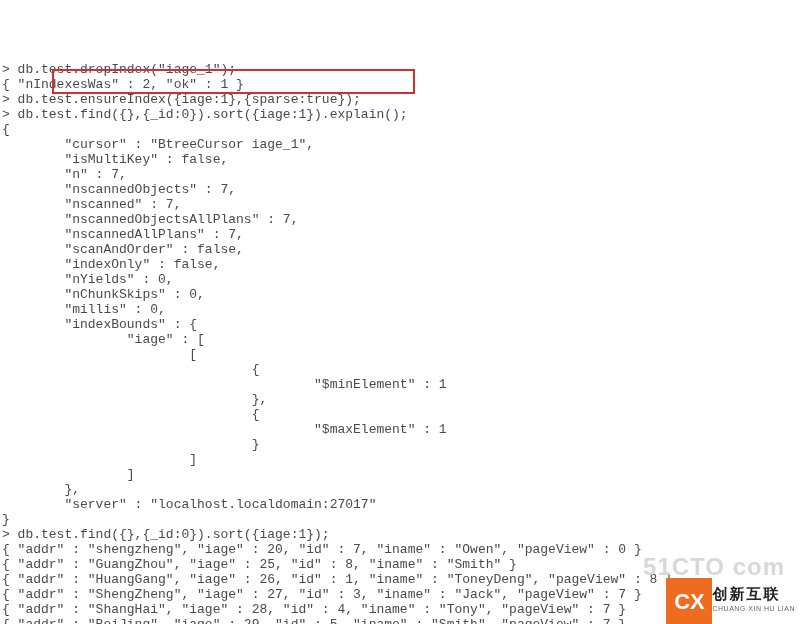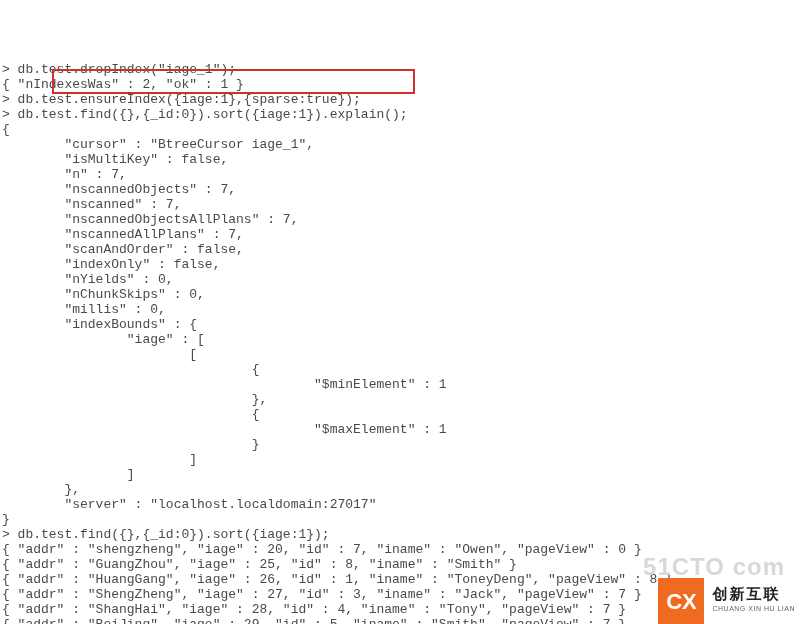--- a/index.html
+++ b/index.html
@@ -56,21 +56,20 @@
       font-size: 22px;
       font-family: Arial, sans-serif;
     }
     .footer-logo .logo-right {
       height: 46px;
       background: #fff;
       display: flex;
       flex-direction: column;
       align-items: flex-start;
       justify-content: center;
-      padding-left: 8px;
       padding-right: 10px;
     }
     .footer-logo .logo-right .zh {
       font-size: 15px;
       font-weight: bold;
       color: #222;
       font-family: "SimHei", Arial, sans-serif;
       letter-spacing: 2px;
     }
     .footer-logo .logo-right .py {

